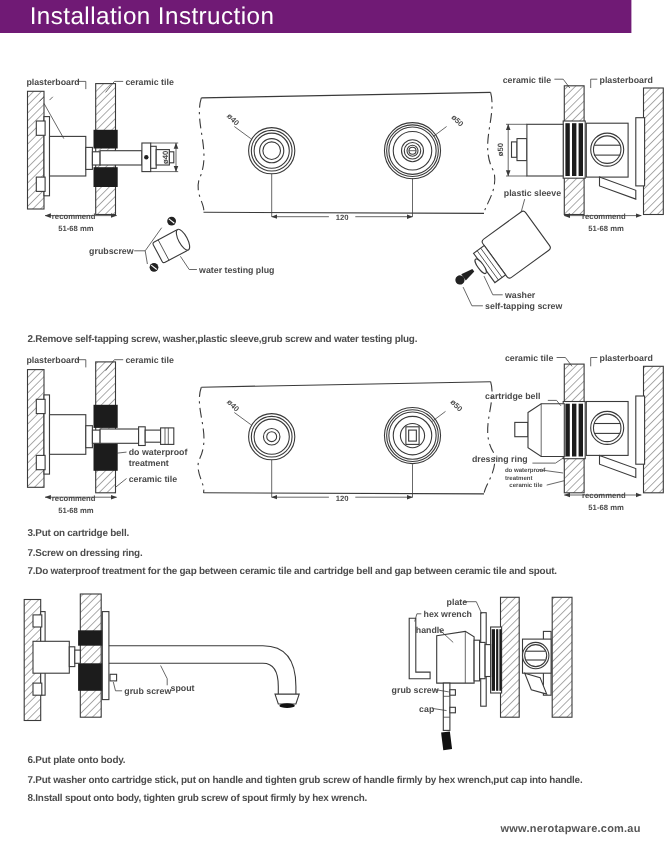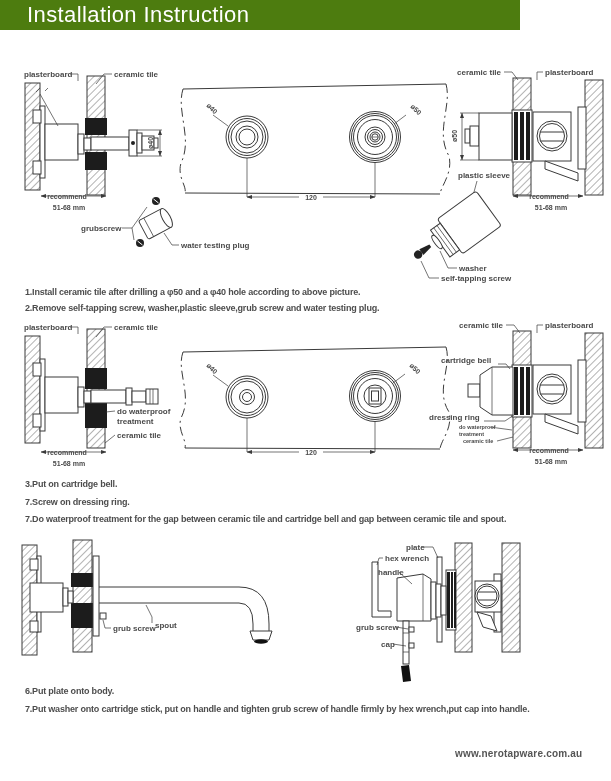--- a/index.html
+++ b/index.html
@@ -1,18 +1,18 @@
 <!DOCTYPE html>
 <html><head>
 <meta charset="utf-8">
 <style>
   html,body{margin:0;padding:0;background:#e8e8e8;}
   #page{position:relative;width:611px;height:781px;background:#ffffff;overflow:hidden;
         font-family:"Liberation Sans",sans-serif;}
-  #hdr{position:absolute;left:0;top:0;width:520px;height:30px;background:#4d7c0f;}
+  #hdr{position:absolute;left:0;top:0;width:574px;height:30px;background:#701a75;}
   #hdr .t{position:absolute;left:27px;top:2px;color:#ffffff;font-size:22px;letter-spacing:.4px;white-space:nowrap;}
   svg{position:absolute;left:0;top:0;}
   .s{fill:none;stroke:#3a3a3a;stroke-width:1;}
   .thin{stroke-width:.7;}
   .sf{fill:#ffffff;stroke:#3a3a3a;stroke-width:1;}
   .w{fill:url(#h);stroke:#3a3a3a;stroke-width:1;}
   .b{fill:#1c1c1c;stroke:none;}
   .jag{stroke-dasharray:9 4 2 4;}
   text.lbl{font:bold 8px "Liberation Sans",sans-serif;fill:#4a4a4a;}
   text.dim{font:bold 7px "Liberation Sans",sans-serif;fill:#4a4a4a;}
@@ -320,24 +320,24 @@
       <text class="lbl" x="385" y="561">hex wrench</text>
       <line class="s thin" x1="399" y1="572" x2="412" y2="584"></line>
       <text class="lbl" x="378" y="575">handle</text>
       <line class="s thin" x1="396" y1="627" x2="408" y2="629"></line>
       <text class="lbl" x="356" y="630">grub screw</text>
       <line class="s thin" x1="393" y1="644" x2="406" y2="646"></line>
       <text class="lbl" x="381" y="647">cap</text>
     </g>
   </svg>
 
-  <div class="step" style="top:287px">1.Install ceramic tile after drilling a φ50 and a φ40 hole according to above picture.</div>
   <div class="step" style="top:303px">2.Remove self-tapping screw, washer,plastic sleeve,grub screw and water testing plug.</div>
 
   <div class="step" style="top:479px">3.Put on cartridge bell.</div>
   <div class="step" style="top:497px">7.Screw on dressing ring.</div>
   <div class="step" style="top:514px">7.Do waterproof treatment for the gap between ceramic tile and cartridge bell and gap between ceramic tile and spout.</div>
 
   <div class="step" style="top:686px">6.Put plate onto body.</div>
   <div class="step" style="top:704px">7.Put washer onto cartridge stick, put on handle and tighten grub screw of handle firmly by hex wrench,put cap into handle.</div>
+  <div class="step" style="top:720px">8.Install spout onto body, tighten grub screw of spout firmly by hex wrench.</div>
 
   <div id="foot">www.nerotapware.com.au</div>
 </div>
 
 </body></html>

